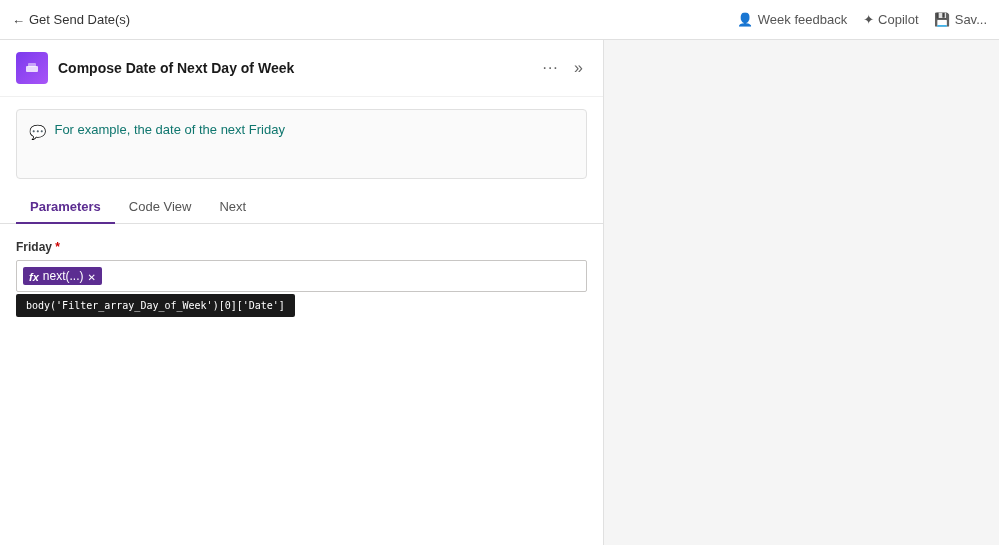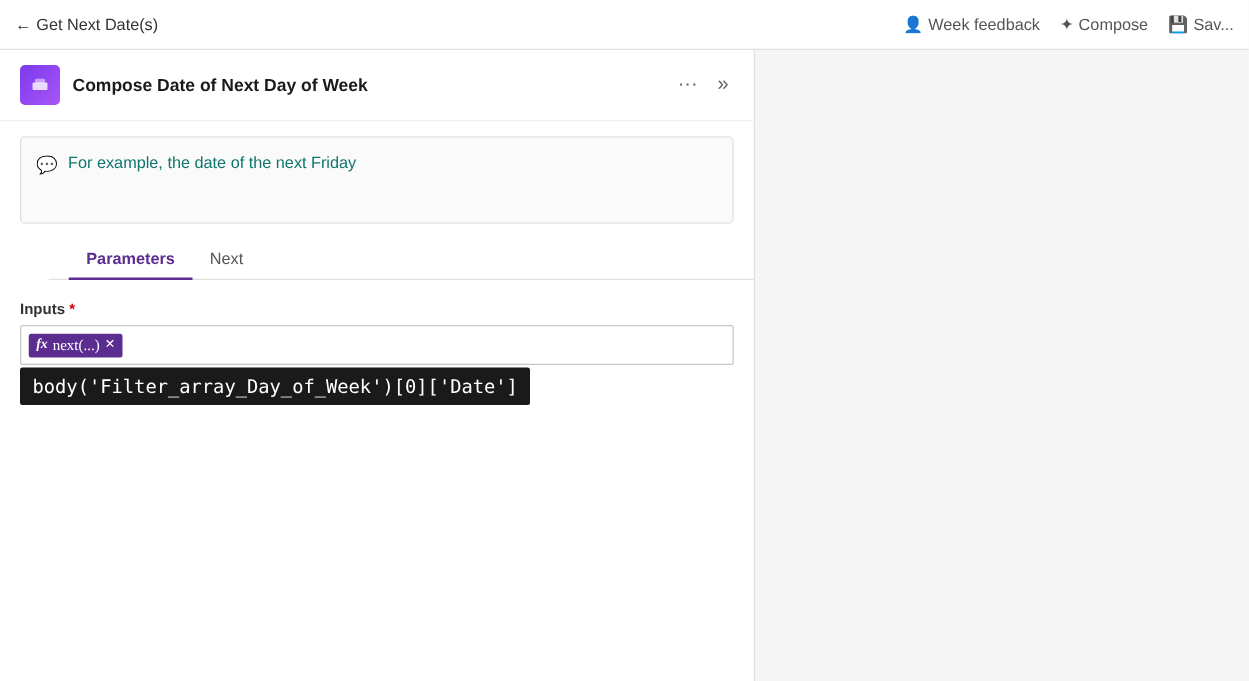--- a/index.html
+++ b/index.html
@@ -65,21 +65,20 @@
     .desc-box-inner { display: flex; align-items: flex-start; gap: 8px; }
     .desc-icon { color: #888; font-size: 14px; margin-top: 2px; }
     .desc-text { color: #0f766e; font-size: 13px; }
 
     
     .tabs {
       display: flex;
       border-bottom: 1px solid #e0e0e0;
       padding: 0 16px;
       gap: 0;
-      margin-left: 39px;
     }
     .tab {
       padding: 8px 14px;
       cursor: pointer;
       font-size: 13px;
       color: #555;
       border-bottom: 2px solid transparent;
       margin-bottom: -1px;
     }
     .tab.active {
@@ -96,39 +95,38 @@
       display: flex;
       align-items: center;
       border: 1px solid #c8c6c4;
       border-radius: 2px;
       padding: 4px 6px;
       background: #fff;
       min-height: 32px;
       gap: 4px;
     }
     .chip {
-      display: flex; align-items: flex-start; gap: 4px;
+      display: flex; align-items: flex-end; gap: 4px;
       background: #5c2d91;
       color: white;
       border-radius: 2px;
       padding: 2px 6px;
       font-size: 12px;
-      font-family: Liberation Serif, serif;
     }
     .chip-icon { font-size: 10px; }
     .chip-close { cursor: pointer; font-size: 10px; }
     .chip-text { font-size: 12px; }
 
     
     .autocomplete-dropdown {
       background: #1a1a1a;
       color: #fff;
       border-radius: 2px;
       padding: 6px 10px;
-      font-size: 15px;
+      font-size: 10px;
       font-family: 'Consolas', monospace;
       margin-top: 2px;
       display: inline-block;
     }
 
     
     .canvas-panel {
       flex: 1;
       background: #f5f5f5;
       overflow: hidden;
@@ -139,31 +137,31 @@
       top: 0; left: 0; right: 0; bottom: 0;
       overflow: hidden;
     }
   </style>
 </head>
 <body>
 
 <div class="topbar">
   <div class="topbar-back">
     <span>←</span>
-    <span>Get Next Date(s)</span>
+    <span>Get Send Date(s)</span>
   </div>
   <div style="flex:1"></div>
   <div class="topbar-actions">
     <div class="topbar-btn">
       <span>👤</span>
       <span>Week feedback</span>
     </div>
     <div class="topbar-btn">
       <span>✦</span>
-      <span>Compose</span>
+      <span>Copilot</span>
     </div>
     <div class="topbar-btn">
       <span>💾</span>
       <span>Sav...</span>
     </div>
   </div>
 </div>
 
 <div class="main-layout">
 
@@ -185,26 +183,27 @@
 
     <div class="desc-box">
       <div class="desc-box-inner">
         <span class="desc-icon">💬</span>
         <span class="desc-text">For example, the date of the next Friday</span>
       </div>
     </div>
 
     <div class="tabs">
       <div class="tab active">Parameters</div>
+      <div class="tab">Code View</div>
       <div class="tab">Next</div>
     </div>
 
     <div class="params-content">
       <div class="param-label">
-        <span>Inputs</span>
+        <span>Friday</span>
         <span class="required"> *</span>
       </div>
       <div class="input-chip-row">
         <div class="chip">
           <span class="chip-icon" style="font-style:italic;font-weight:bold;font-size:11px;">fx</span>
           <span class="chip-text">next(...)</span>
           <span class="chip-close">✕</span>
         </div>
       </div>
       <div class="autocomplete-dropdown">

